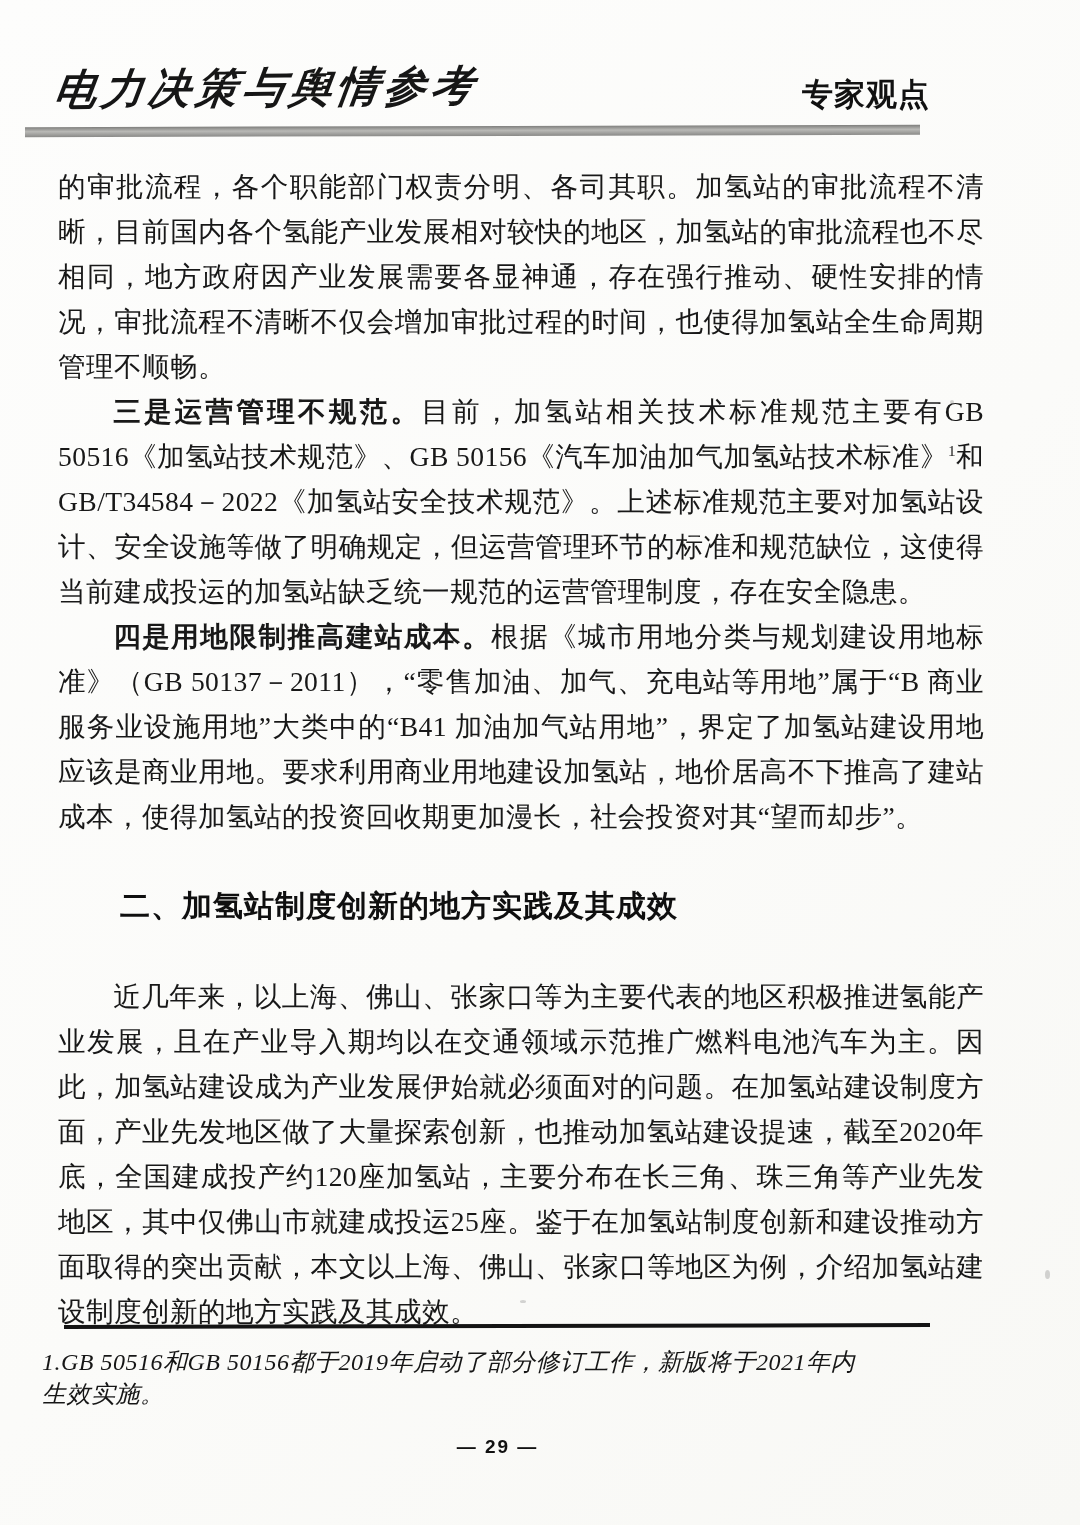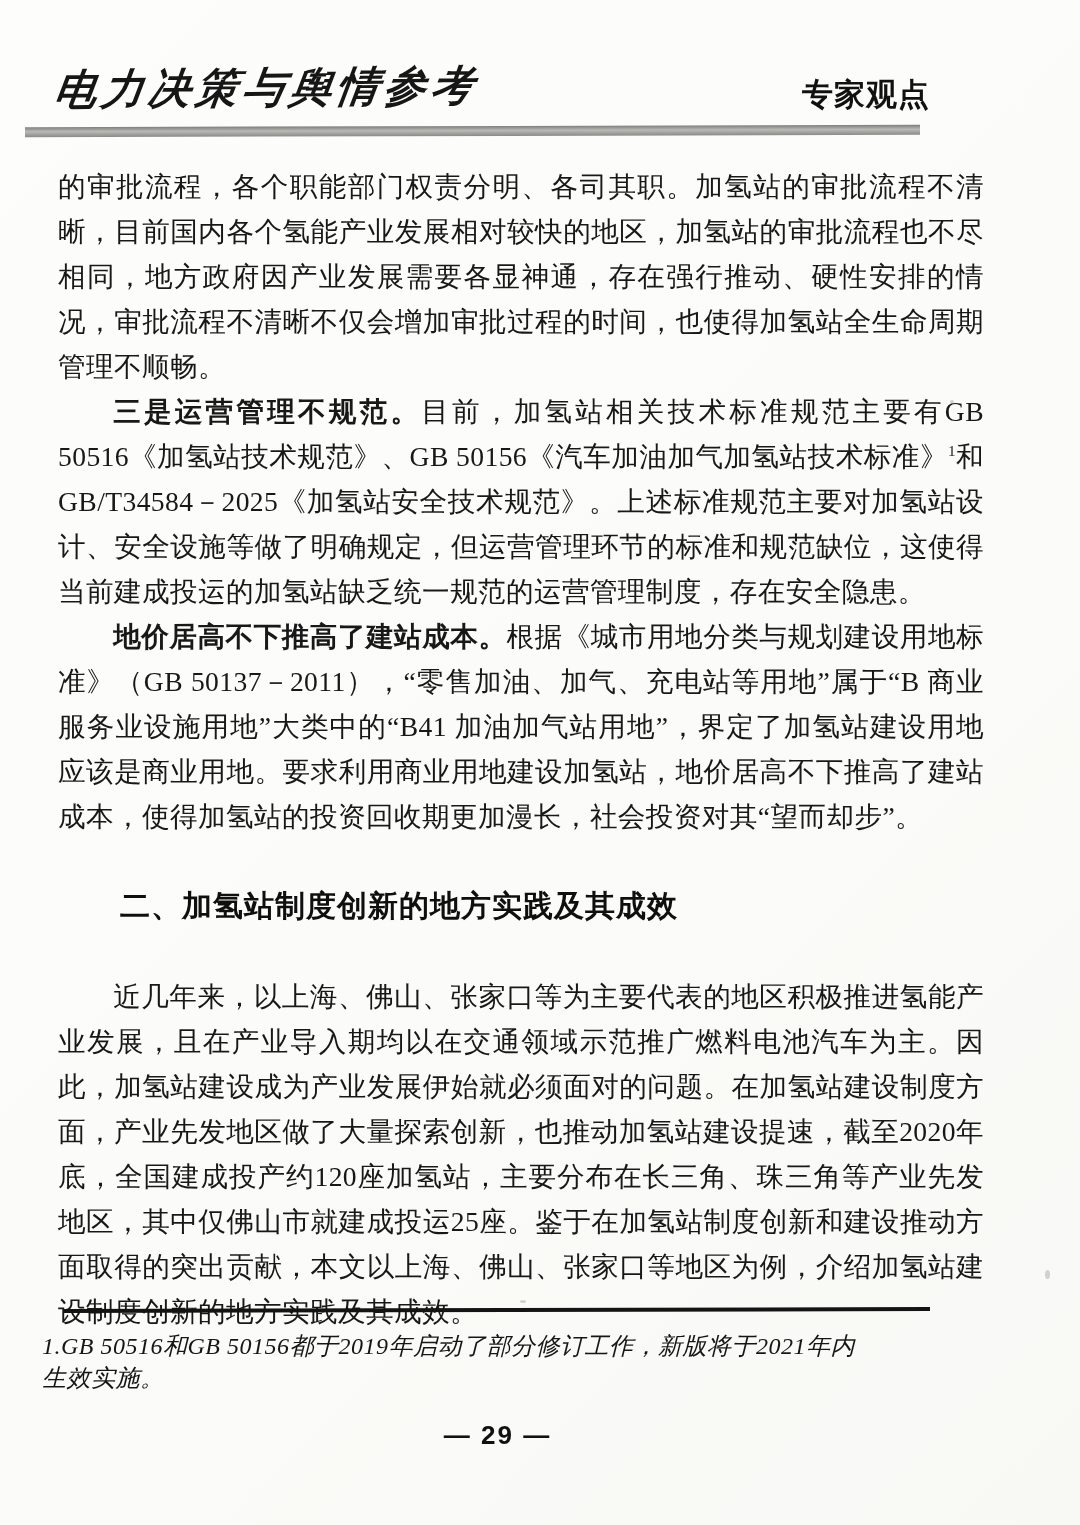--- a/index.html
+++ b/index.html
@@ -85,21 +85,21 @@
     color: #0f0f0f;
     margin: 44px 0 46px 62px;
     text-align: left;
     text-indent: 0;
   }
 
   
   .footer {
     position: absolute;
     left: 0;
-    bottom: 12px;
+    bottom: 5px;
     width: 920px;
   }
   .footnote-rule {
     margin-left: 64px;
     width: 866px;
     height: 4px;
     background: #141414;
     transform: rotate(-0.12deg);
   }
   .footnote {
@@ -109,21 +109,21 @@
     letter-spacing: 0.5px;
     color: #161616;
     font-family: "Liberation Serif", "DejaVu Serif", serif;
   }
   .page-number {
     margin: 26px 0 0 0;
     width: 995px;            
     text-align: center;
     font-family: "Liberation Sans", "DejaVu Sans", sans-serif;
     font-weight: 700;
-    font-size: 26px;
+    font-size: 19px;
     letter-spacing: 2px;
     color: #111;
     padding-bottom: 62px;
   }
 
   
   .speck {
     position: absolute;
     background: rgba(90,90,90,0.25);
     border-radius: 50%;
@@ -140,25 +140,25 @@
   </header>
   <div class="header-rule"></div>
 
   <main class="main">
 
     <p>
       <span>的审批流程，各个职能部门权责分明、各司其职。加氢站的审批流程不清晰，目前国内各个氢能产业发展相对较快的地区，加氢站的审批流程也不尽相同，地方政府因产业发展需要各显神通，存在强行推动、硬性安排的情况，审批流程不清晰不仅会增加审批过程的时间，也使得加氢站全生命周期管理不顺畅。</span>
     </p>
 
     <p class="par-indent">
-      <span class="bold-lead">三是运营管理不规范。</span><span>目前，加氢站相关技术标准规范主要有GB 50516《加氢站技术规范》、GB 50156《汽车加油加气加氢站技术标准》</span><sup class="fn-ref">1</sup><span>和GB/T34584－2025《加氢站安全技术规范》。上述标准规范主要对加氢站设计、安全设施等做了明确规定，但运营管理环节的标准和规范缺位，这使得当前建成投运的加氢站缺乏统一规范的运营管理制度，存在安全隐患。</span>
+      <span class="bold-lead">三是运营管理不规范。</span><span>目前，加氢站相关技术标准规范主要有GB 50516《加氢站技术规范》、GB 50156《汽车加油加气加氢站技术标准》</span><sup class="fn-ref">1</sup><span>和GB/T34584－2022《加氢站安全技术规范》。上述标准规范主要对加氢站设计、安全设施等做了明确规定，但运营管理环节的标准和规范缺位，这使得当前建成投运的加氢站缺乏统一规范的运营管理制度，存在安全隐患。</span>
     </p>
 
     <p class="par-indent">
-      <span class="bold-lead">地价居高不下推高了建站成本。</span><span>根据《城市用地分类与规划建设用地标准》（GB 50137－2011），“零售加油、加气、充电站等用地”属于“B 商业服务业设施用地”大类中的“B41 加油加气站用地”，界定了加氢站建设用地应该是商业用地。要求利用商业用地建设加氢站，地价居高不下推高了建站成本，使得加氢站的投资回收期更加漫长，社会投资对其“望而却步”。</span>
+      <span class="bold-lead">四是用地限制推高建站成本。</span><span>根据《城市用地分类与规划建设用地标准》（GB 50137－2011），“零售加油、加气、充电站等用地”属于“B 商业服务业设施用地”大类中的“B41 加油加气站用地”，界定了加氢站建设用地应该是商业用地。要求利用商业用地建设加氢站，地价居高不下推高了建站成本，使得加氢站的投资回收期更加漫长，社会投资对其“望而却步”。</span>
     </p>
 
     <h2 class="section-heading">二、加氢站制度创新的地方实践及其成效</h2>
 
     <p class="par-indent">
       <span>近几年来，以上海、佛山、张家口等为主要代表的地区积极推进氢能产业发展，且在产业导入期均以在交通领域示范推广燃料电池汽车为主。因此，加氢站建设成为产业发展伊始就必须面对的问题。在加氢站建设制度方面，产业先发地区做了大量探索创新，也推动加氢站建设提速，截至2020年底，全国建成投产约120座加氢站，主要分布在长三角、珠三角等产业先发地区，其中仅佛山市就建成投运25座。鉴于在加氢站制度创新和建设推动方面取得的突出贡献，本文以上海、佛山、张家口等地区为例，介绍加氢站建设制度创新的地方实践及其成效。</span>
     </p>
 
   </main>
 

